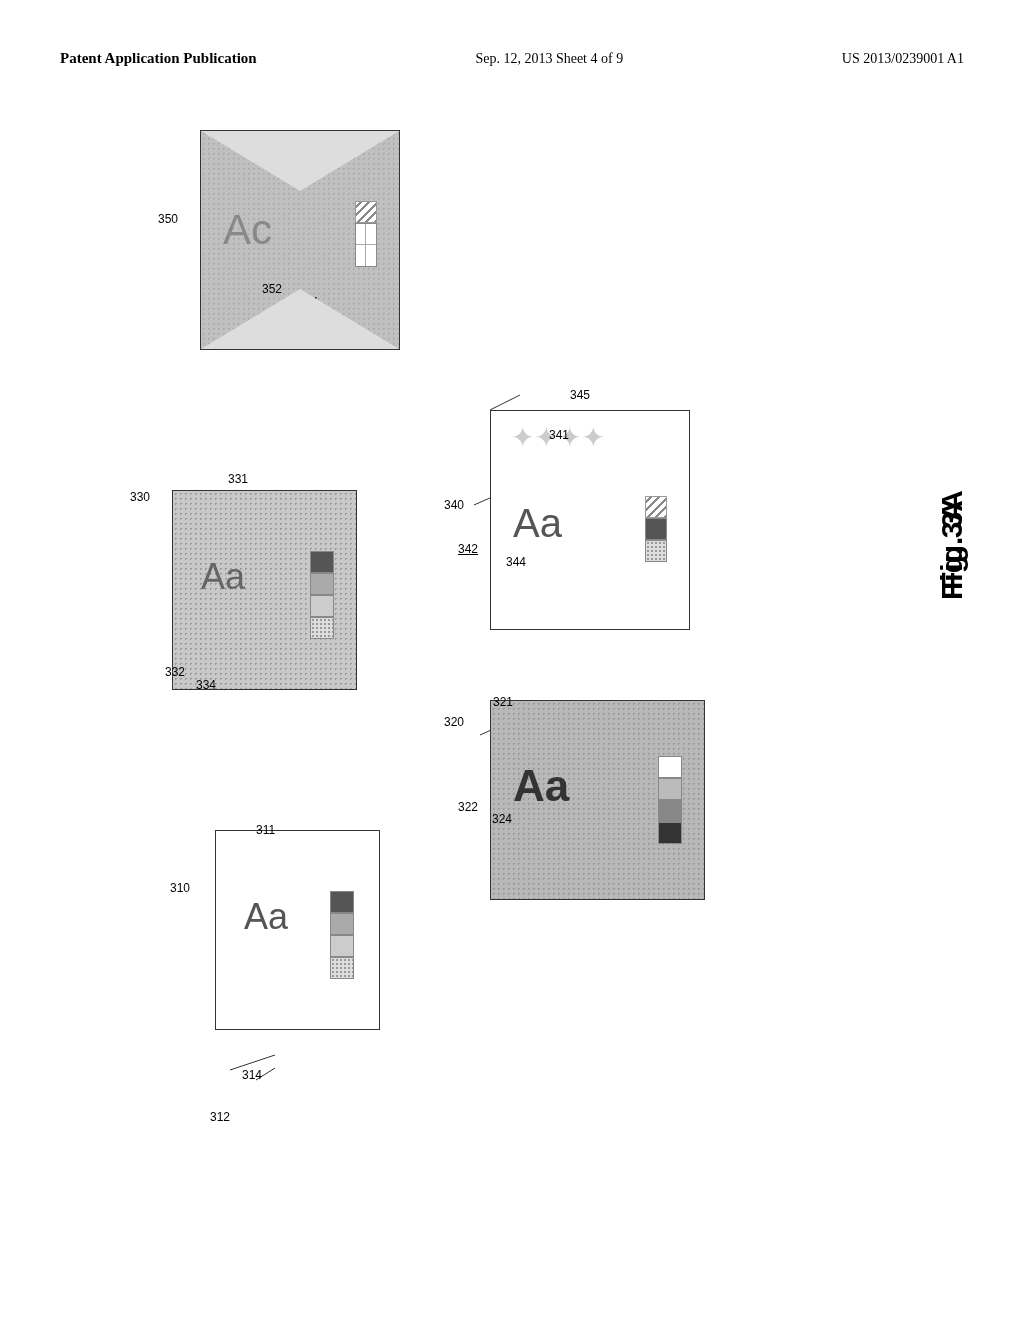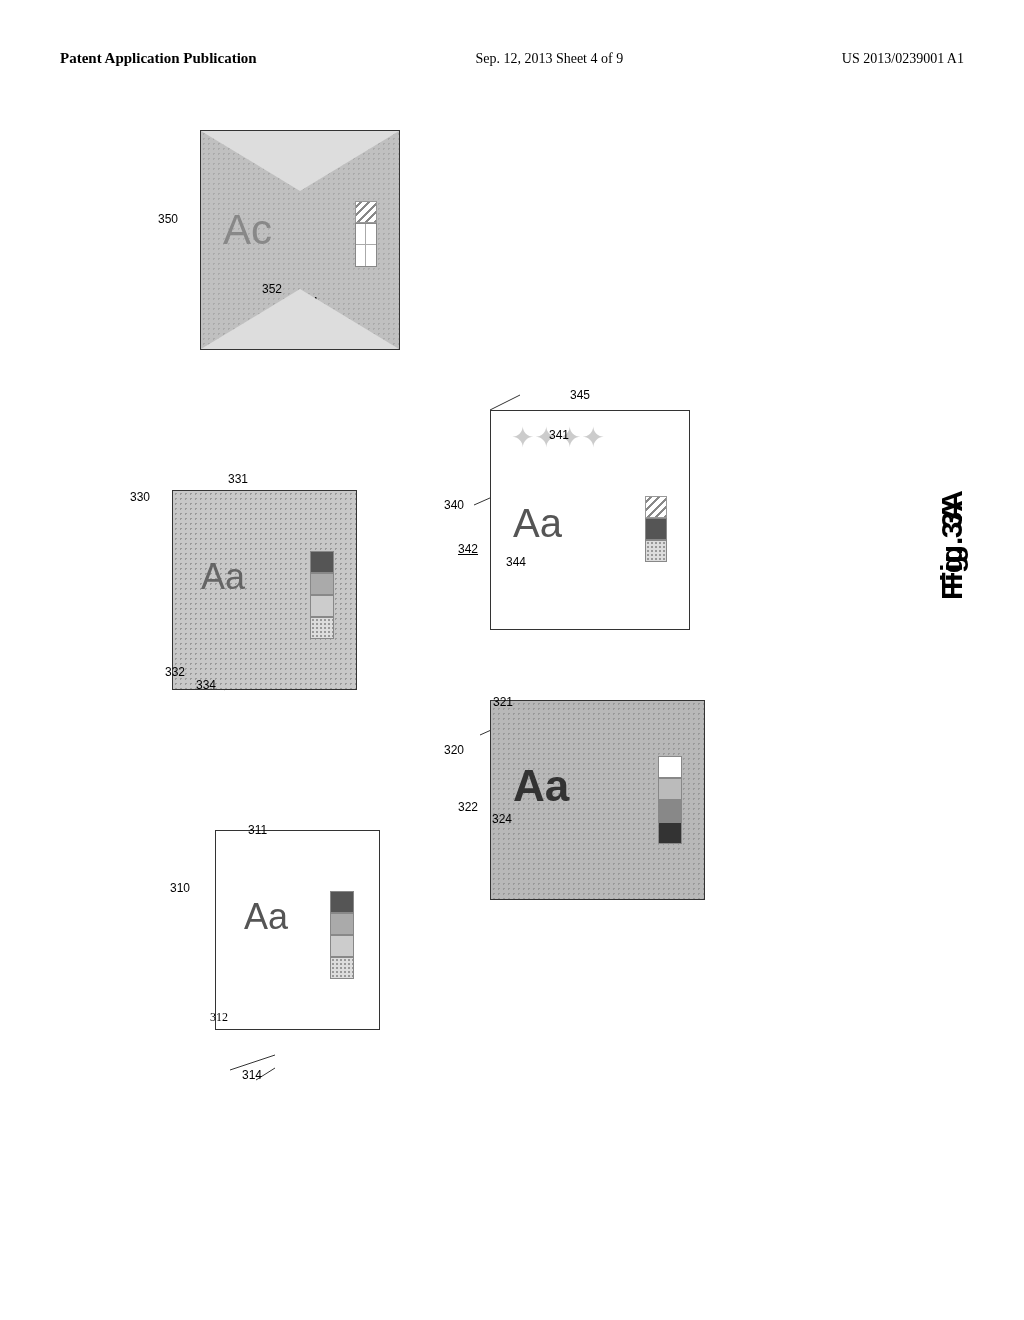--- a/index.html
+++ b/index.html
@@ -183,22 +183,22 @@
 
   <div style="position:absolute;right:25px;top:60px;display:flex;flex-direction:column;gap:0;">
     <div style="width:24px;height:22px;background:#555;border:1px solid #888;"></div>
     <div style="width:24px;height:22px;background:#aaa;border:1px solid #888;"></div>
     <div style="width:24px;height:22px;background:#ccc;border:1px solid #888;"></div>
     <div style="width:24px;height:22px;background:#ddd;border:1px solid #888;background-image:radial-gradient(circle,#999 1px,transparent 1px);background-size:4px 4px;"></div>
   </div>
 </div>
 
 <div class="ref-label" style="left:170px;top:855px;margin-top:26px;">310</div>
-<div class="ref-label" style="left:248px;top:823px;">311</div>
-<div class="ref-label" style="left:210px;top:1010px;font-family:Liberation Serif, serif;">312</div>
+<div class="ref-label" style="left:256px;top:823px;">311</div>
+<div class="ref-label" style="left:210px;top:1110px;">312</div>
 <div class="ref-label" style="left:242px;top:1068px;">314</div>
 
 <div class="diagram-box box-330 box-dots">
 
   <div style="position:absolute;left:28px;top:65px;font-size:36px;font-family:Arial,sans-serif;font-weight:normal;color:#555;opacity:0.85;">Aa</div>
 
   <div style="position:absolute;right:22px;top:60px;display:flex;flex-direction:column;gap:0;">
     <div style="width:24px;height:22px;background:#555;border:1px solid #888;"></div>
     <div style="width:24px;height:22px;background:#aaa;border:1px solid #888;"></div>
     <div style="width:24px;height:22px;background:#ccc;border:1px solid #888;"></div>
@@ -265,16 +265,16 @@
   <div style="position:absolute;left:22px;top:60px;font-size:44px;font-family:Arial,sans-serif;font-weight:bold;color:#333;">Aa</div>
 
   <div style="position:absolute;right:22px;top:55px;display:flex;flex-direction:column;gap:0;">
     <div style="width:24px;height:22px;background:#fff;border:1px solid #888;"></div>
     <div style="width:24px;height:22px;background:#bbb;border:1px solid #888;"></div>
     <div style="width:24px;height:22px;background:#888;border:1px solid #888;"></div>
     <div style="width:24px;height:22px;background:#333;border:1px solid #888;"></div>
   </div>
 </div>
 
-<div class="ref-label" style="left:444px;top:715px;margin-top:28px;">320</div>
+<div class="ref-label" style="left:444px;top:715px;">320</div>
 <div class="ref-label" style="left:493px;top:695px;">321</div>
 <div class="ref-label" style="left:458px;top:800px;">322</div>
 <div class="ref-label" style="left:492px;top:812px;">324</div>
 
 </body></html>

